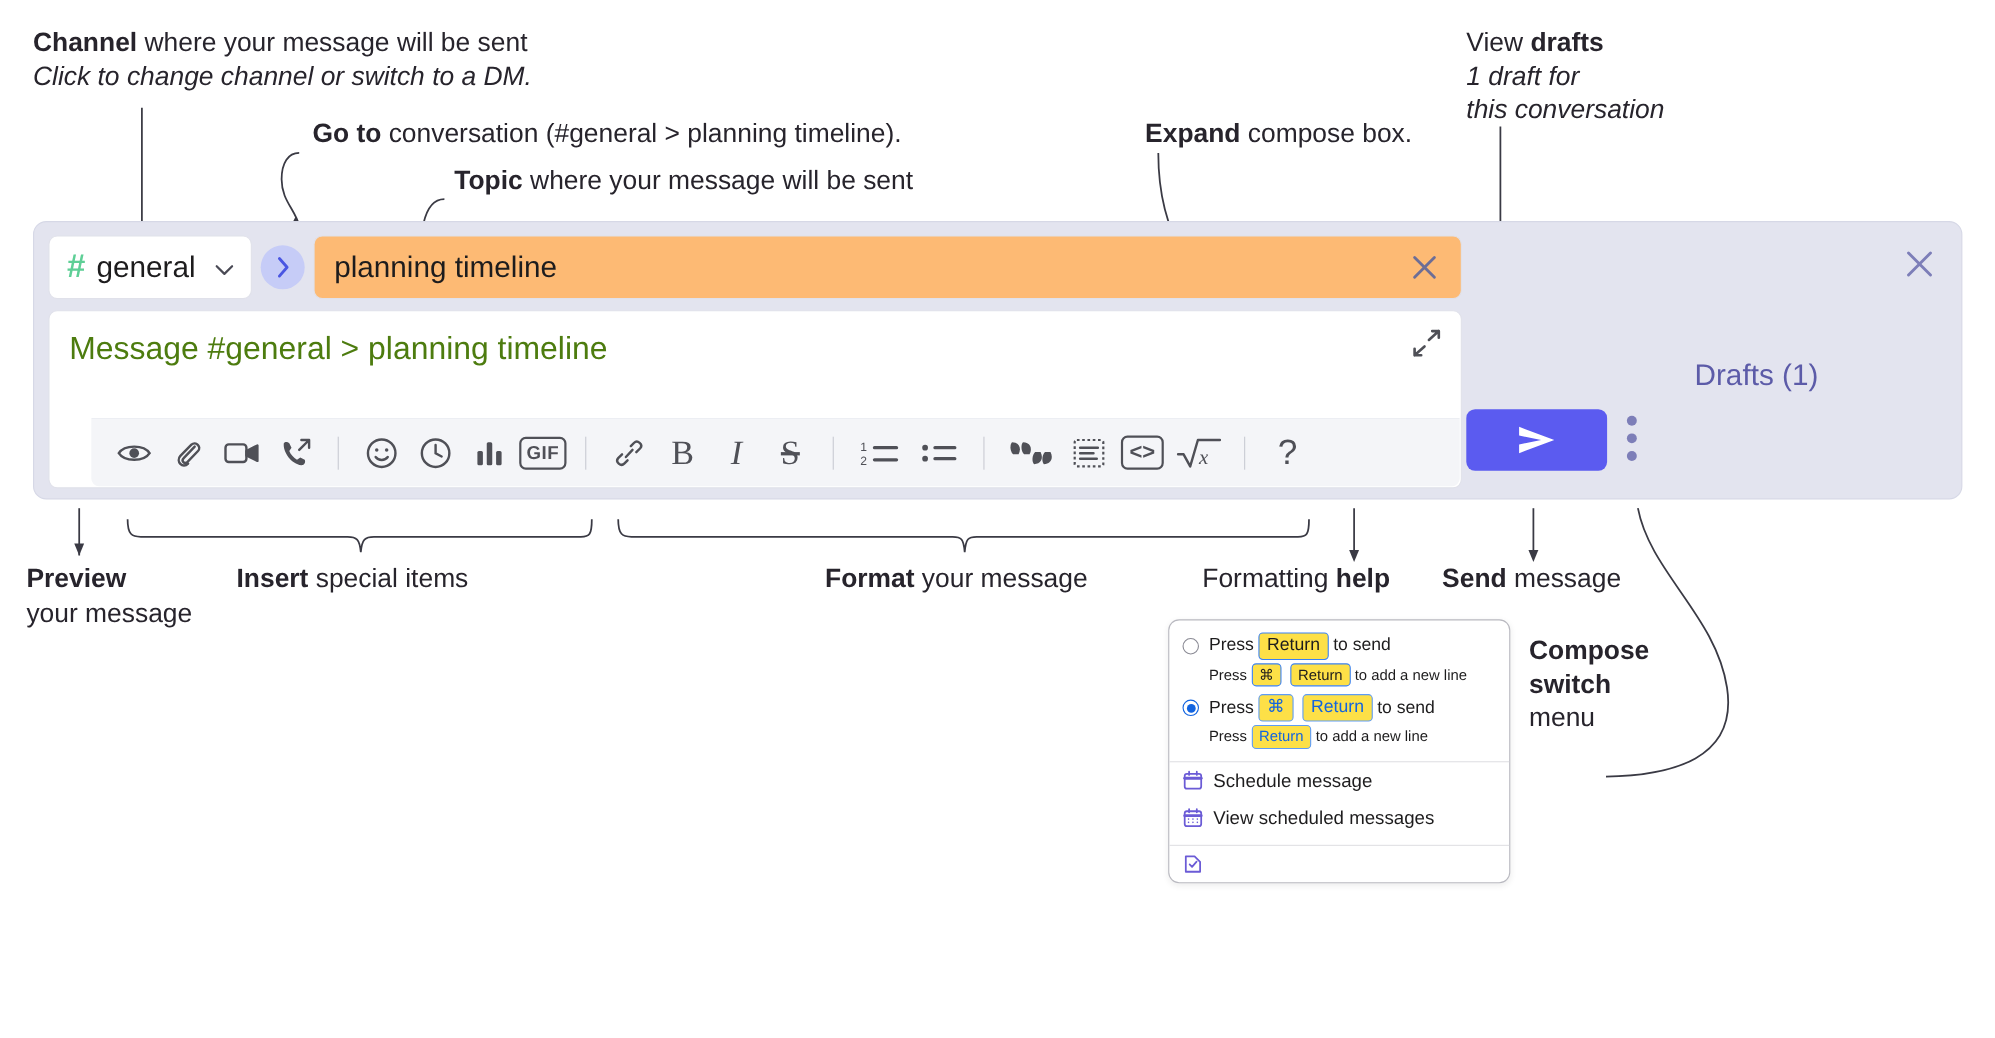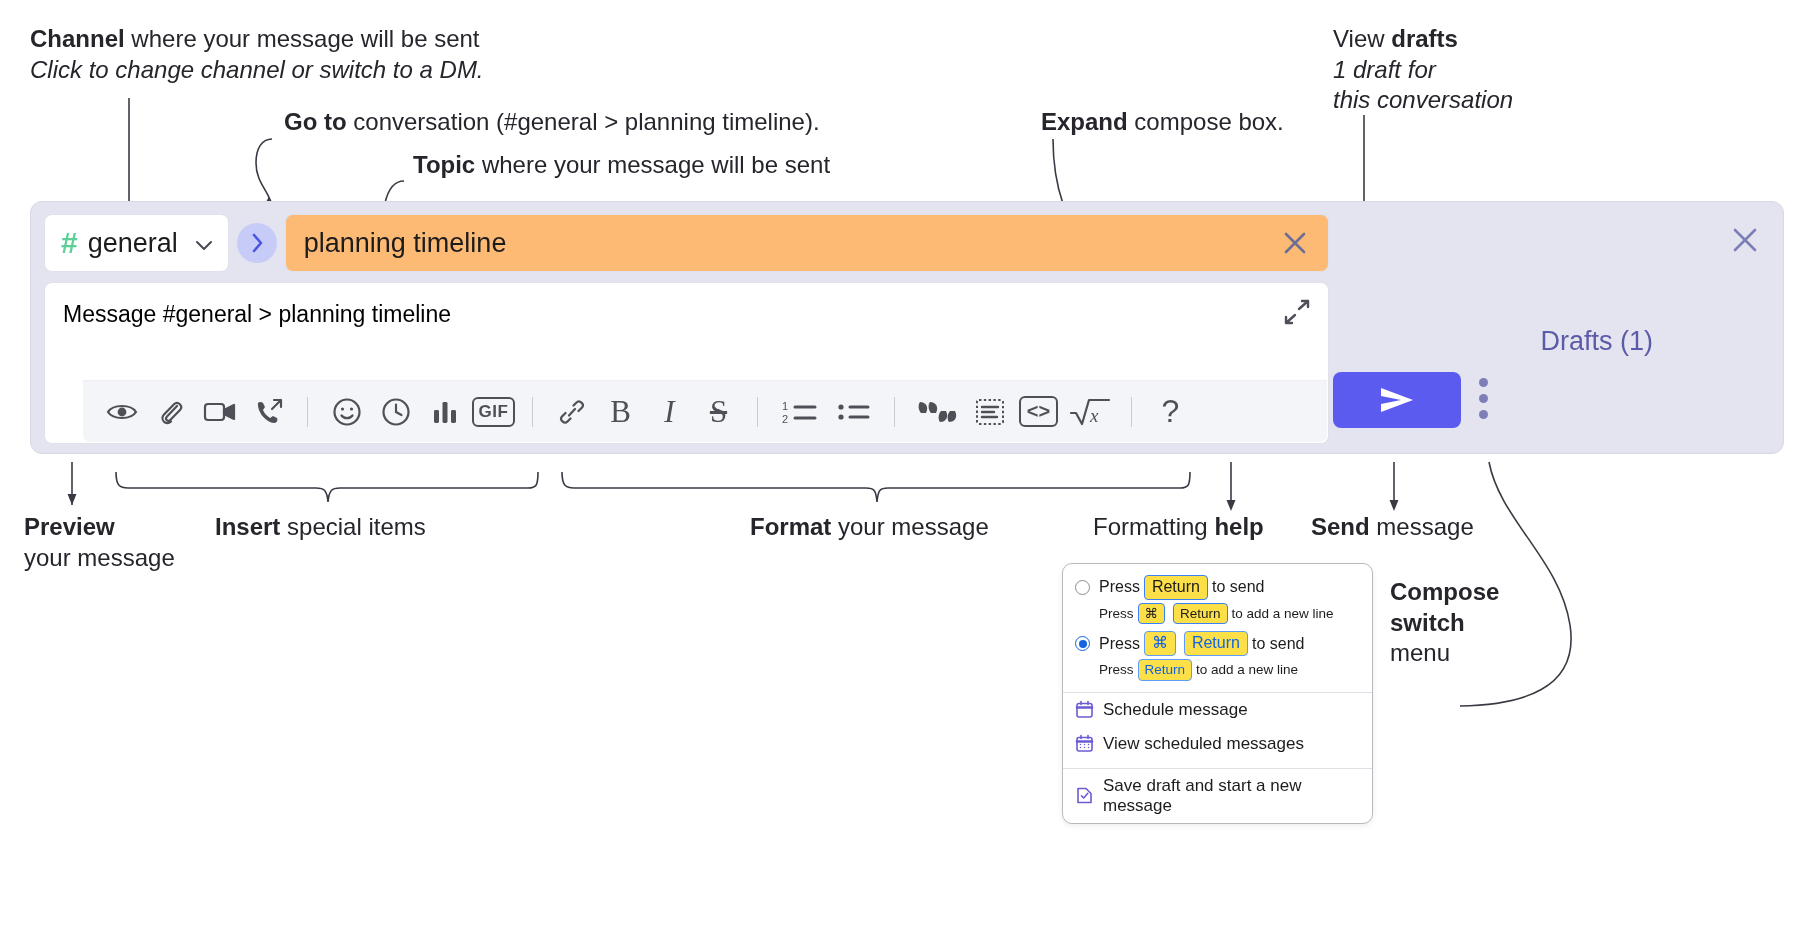--- a/index.html
+++ b/index.html
@@ -64,21 +64,21 @@
     width: 30px; height: 30px;
   }
   
   #message-box {
     margin-top: 10px;
     background:#fff; border:1px solid #e0e1ea; border-radius:8px;
     height: 162px; position:relative;
   }
   #message-placeholder {
     position:absolute; left: 18px; top: 18px;
-    font-size: 23px; color:#000000;
+    font-size: 29px; color:#4d7c0f;
   }
   #expand-btn { position:absolute; right:16px; top:14px; width:30px;height:30px; }
   #toolbar {
     position:absolute; left:1px; right:1px; bottom:1px; height: 62px;
     background:#f4f5f8; border-top:1px solid #eceef3;
     border-radius: 0 0 7px 7px;
     display:flex; align-items:center; padding-left: 14px; gap: 0px; margin-left: 37px;
   }
   .tb { width:49px; height:49px; display:flex; align-items:center; justify-content:center; color:#4f5057; flex:none; }
   .tb svg { display:block; }
@@ -475,15 +475,14 @@
 
   <div class="menu-sep"></div>
 
   <div class="menu-item">
     <span class="mi">
       <svg width="19" height="19" viewBox="0 0 19 19" fill="none" stroke="#6b5bd6" stroke-width="1.6" stroke-linecap="round" stroke-linejoin="round">
         <path d="M3 2.5 L11 2.5 L16 7.5 L16 16.5 L3 16.5 Z"></path>
         <path d="M6.5 9.8 L8.7 12 L12.8 7.3"></path>
       </svg>
     </span>
-    <span>Save draft and start a new message</span>
   </div>
 </div>
 
 </body></html>

